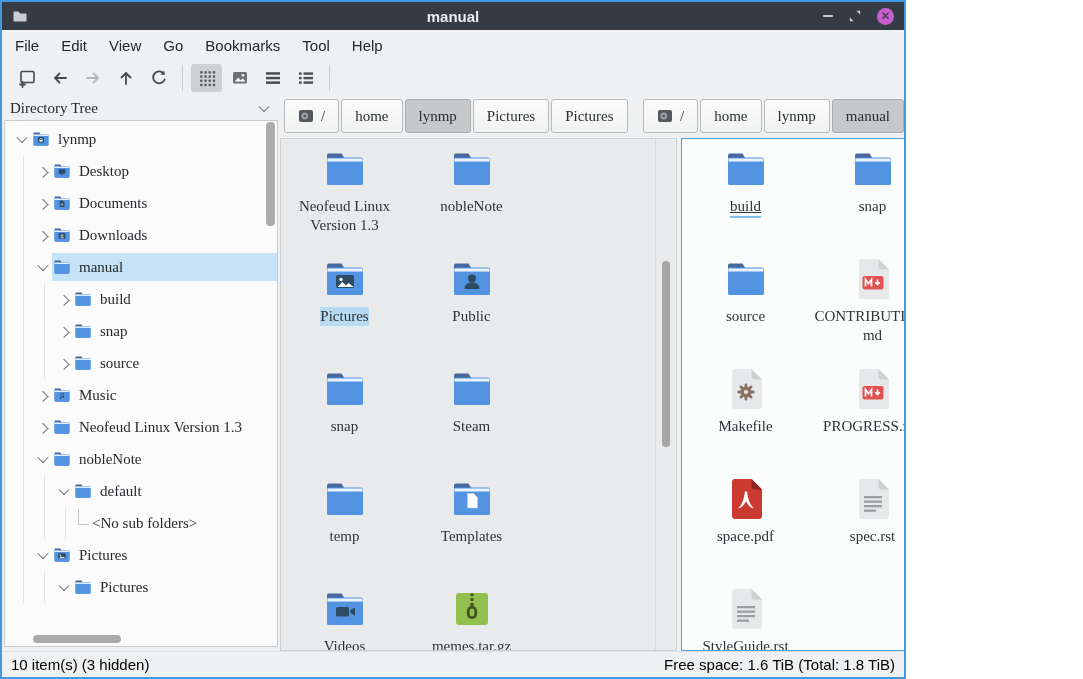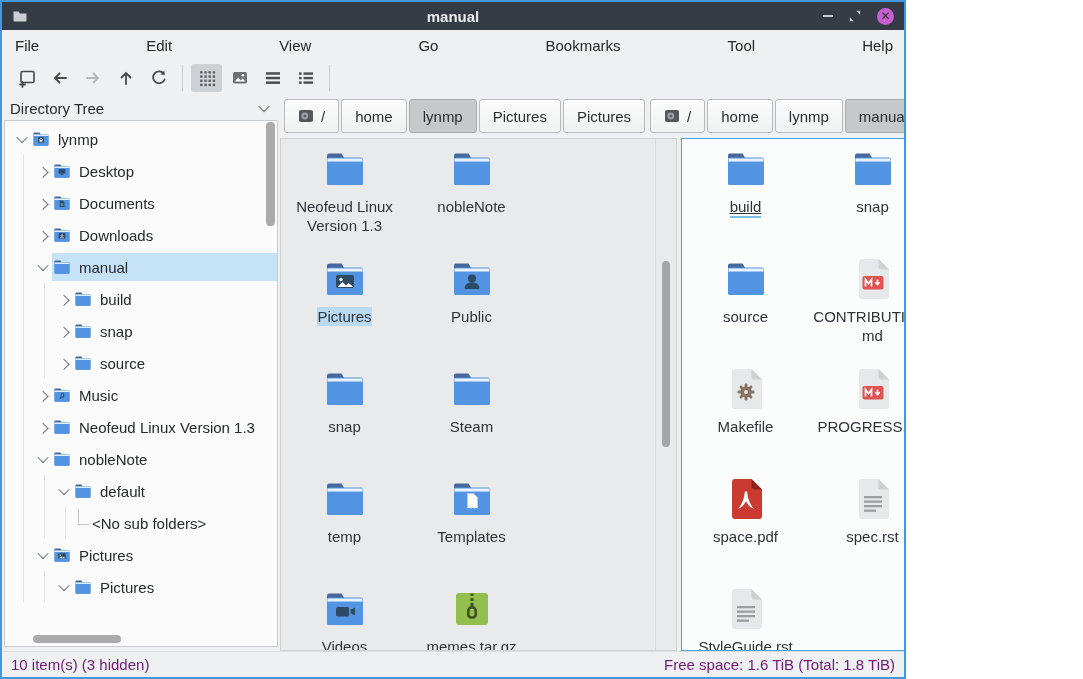--- a/index.html
+++ b/index.html
@@ -10,31 +10,31 @@
   
   .titlebar { height:28px; background:#353b44; display:flex; align-items:center; position:relative; flex:none; }
   .title-icon { margin-left:10px; display:flex; }
   .title-text { position:absolute; left:0; right:0; text-align:center; color:#e9ecef; font-size:15px; font-weight:bold; }
   .win-controls { margin-left:auto; display:flex; align-items:center; gap:14px; padding-right:10px; z-index:2; }
   .btn-min { width:10px; height:2px; background:#c6cad0; }
   .btn-close { width:17px; height:17px; border-radius:50%; background:#c85fce; color:#30353b;
                font-size:12px; font-weight:bold; display:flex; align-items:center; justify-content:center; line-height:1; }
 
   
-  .menubar { height:30px; display:flex; align-items:center; padding-left:2px; flex:none;justify-content:space-between; }
+  .menubar { height:30px; display:flex; align-items:center; padding-left:2px; flex:none; }
   .menu-item { padding:4px 11px; font-size:15px; color:#24272a; }
 
   
   .toolbar { height:36px; display:flex; align-items:center; padding-left:8px; flex:none; }
   .tool-btn { width:31px; height:28px; display:flex; align-items:center; justify-content:center; border-radius:3px; margin:0 1px; }
   .tool-btn.active { background:#cdd1d4; }
   .tool-sep { width:1px; height:26px; background:#c9cdd0; margin:0 7px; }
 
   
-  .content { flex:1; display:flex; min-height:0; }
+  .content { flex:1; display:flex; min-height:0;font-family:Liberation Serif, serif; }
   .sidebar { width:278px; flex:none; display:flex; flex-direction:column; }
   .sidebar-header { height:24px; display:flex; align-items:center; padding:0 12px 0 8px; font-size:15px; color:#26292c; }
   .sidebar-header .chev { margin-left:auto; }
   .chev { width:8px; height:8px; border-right:1.5px solid #6d7276; border-bottom:1.5px solid #6d7276; display:inline-block; }
   .chev.open  { transform:rotate(45deg) translate(-1px,-1px); }
   .chev.closed{ transform:rotate(-45deg) translate(-1px,1px); }
 
   .tree-panel { flex:1; background:#fbfbfc; border:1px solid #c9cccf; margin:0 2px 4px 2px;
                 position:relative; overflow:hidden; padding-top:2px; }
   .tree-row { display:flex; align-items:center; height:32px; font-size:15px; color:#26292c; padding-left:8px; position:relative; }
@@ -73,21 +73,21 @@
   .cell.selected .label { background:#b8daf3; }
   .cell.focused .label { text-decoration:underline; box-shadow:0 2px 0 #7fc0ea; }
 
   .m-track { position:absolute; top:0; bottom:0; right:0; width:21px; border-left:1px solid #d8dadc; }
   .m-thumb { position:absolute; right:6px; top:122px; width:8px; height:186px; background:#a6a6a6; border-radius:4px; }
   .r-track { position:absolute; top:0; bottom:0; right:0; width:20px; border-left:1px solid #e4e6e8; }
   .r-thumb { position:absolute; right:4px; top:9px; bottom:9px; width:10px; background:#7cc0ec; border-radius:5px; }
 
   
   .statusbar { height:26px; flex:none; display:flex; align-items:center; justify-content:space-between;
-               padding:0 9px; font-size:15px; color:#701a75; border-top:1px solid #dcdee0; }
+               padding:0 9px; font-size:15px; color:#000000; border-top:1px solid #dcdee0; }
 </style>
 </head>
 <body>
 
 <div class="window">
 
   <div class="titlebar">
     <span class="title-icon">
       <svg width="16" height="16" viewBox="0 0 16 16">
           <path d="M1.5 3.5 h5 l1.5 2 h6.5 v7 a1 1 0 0 1 -1 1 h-11 a1 1 0 0 1 -1 -1 z" fill="#c9cdd1"></path>

